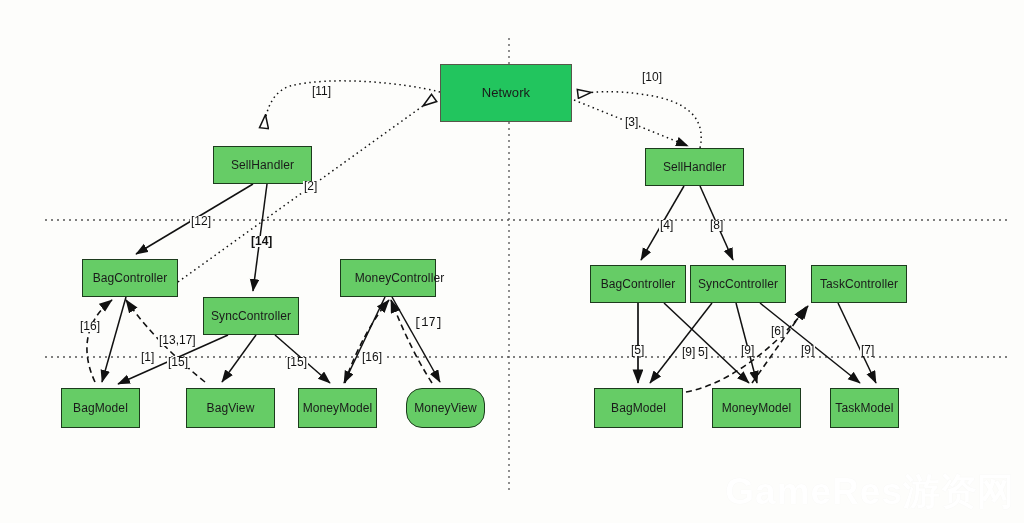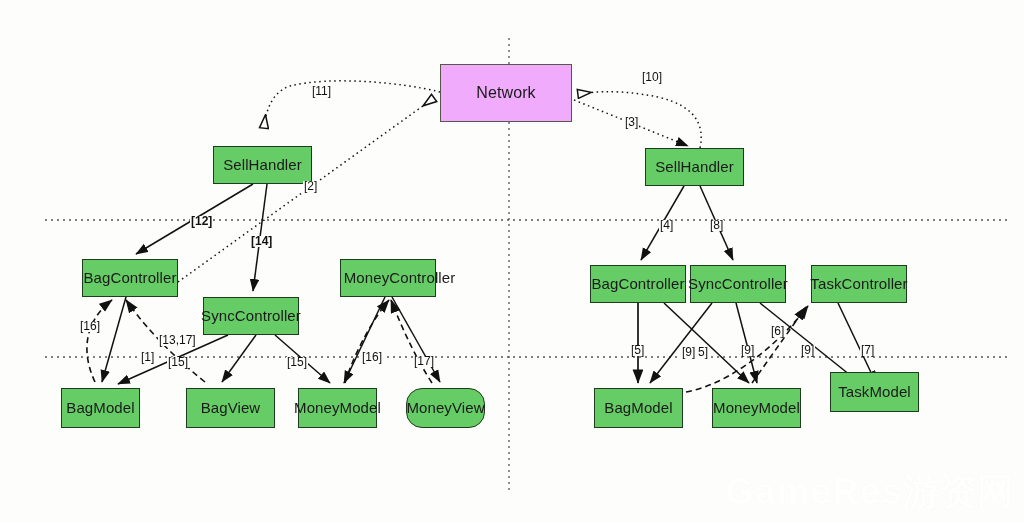--- a/index.html
+++ b/index.html
@@ -21,34 +21,34 @@
     top: 0;
     width: 1024px;
     height: 523px;
   }
   .node {
     position: absolute;
     box-sizing: border-box;
     border: 1.6px solid #1d3b1d;
     background: #66cc66;
     color: #1a1a1a;
-    font-size: 15px;
+    font-size: 12px;
     line-height: 12px;
     display: flex;
     align-items: center;
     justify-content: center;
     text-align: center;
     padding: 0 3px;
     z-index: 3;
     letter-spacing: 0.1px;
   }
   .node.network {
-    background: #f0abfc;
+    background: #22c55e;
     border-color: #57574a;
-    font-size: 16px;
+    font-size: 13px;
   }
   .edge-label {
     position: absolute;
     font-size: 12px;
     color: #111;
     background: #fdfdfb;
     padding: 0 1px;
     white-space: nowrap;
     z-index: 4;
     line-height: 11px;
@@ -186,41 +186,41 @@
       </div>
       <div class="node" style="left: 406px; top: 388px; width: 79px; height: 40px; border-radius: 16px;">
         <span>MoneyView</span>
       </div>
       <div class="node" style="left: 594px; top: 388px; width: 89px; height: 40px;">
         <span>BagModel</span>
       </div>
       <div class="node" style="left: 712px; top: 388px; width: 89px; height: 40px;">
         <span>MoneyModel</span>
       </div>
-      <div class="node" style="left: 830px; top: 372px; width: 89px; height: 40px;">
+      <div class="node" style="left: 830px; top: 388px; width: 69px; height: 40px;">
         <span>TaskModel</span>
       </div>
     </div>
 
   <div id="labels-layer">
       <div class="edge-label" style="left: 311px; top: 86px;">[11]</div>
       <div class="edge-label" style="left: 641px; top: 72px;">[10]</div>
       <div class="edge-label" style="left: 624px; top: 117px;">[3]</div>
       <div class="edge-label" style="left: 303px; top: 181px;">[2]</div>
-      <div class="edge-label" style="left: 190px; top: 216px; font-weight: bold;">[12]</div>
+      <div class="edge-label" style="left: 190px; top: 216px;">[12]</div>
       <div class="edge-label" style="left: 250px; top: 236px; font-weight: bold;">[14]</div>
       <div class="edge-label" style="left: 659px; top: 220px;">[4]</div>
       <div class="edge-label" style="left: 709px; top: 220px;">[8]</div>
       <div class="edge-label" style="left: 79px; top: 321px;">[16]</div>
       <div class="edge-label" style="left: 140px; top: 352px;">[1]</div>
       <div class="edge-label" style="left: 167px; top: 357px;">[15]</div>
       <div class="edge-label" style="left: 158px; top: 335px;">[13,17]</div>
       <div class="edge-label" style="left: 286px; top: 357px;">[15]</div>
       <div class="edge-label" style="left: 361px; top: 352px;">[16]</div>
-      <div class="edge-label" style="left: 413px; top: 356px;">[17]</div>
+      <div class="edge-label" style="left: 413px; top: 318px; font-family: Liberation Mono, monospace;">[17]</div>
       <div class="edge-label" style="left: 630px; top: 345px;">[5]</div>
       <div class="edge-label" style="left: 681px; top: 347px;">[9]</div>
       <div class="edge-label" style="left: 697px; top: 347px;">5]</div>
       <div class="edge-label" style="left: 740px; top: 345px;">[9]</div>
       <div class="edge-label" style="left: 770px; top: 326px;">[6]</div>
       <div class="edge-label" style="left: 800px; top: 345px;">[9]</div>
       <div class="edge-label" style="left: 860px; top: 345px;">[7]</div>
     </div>
 
   <div id="watermark">

